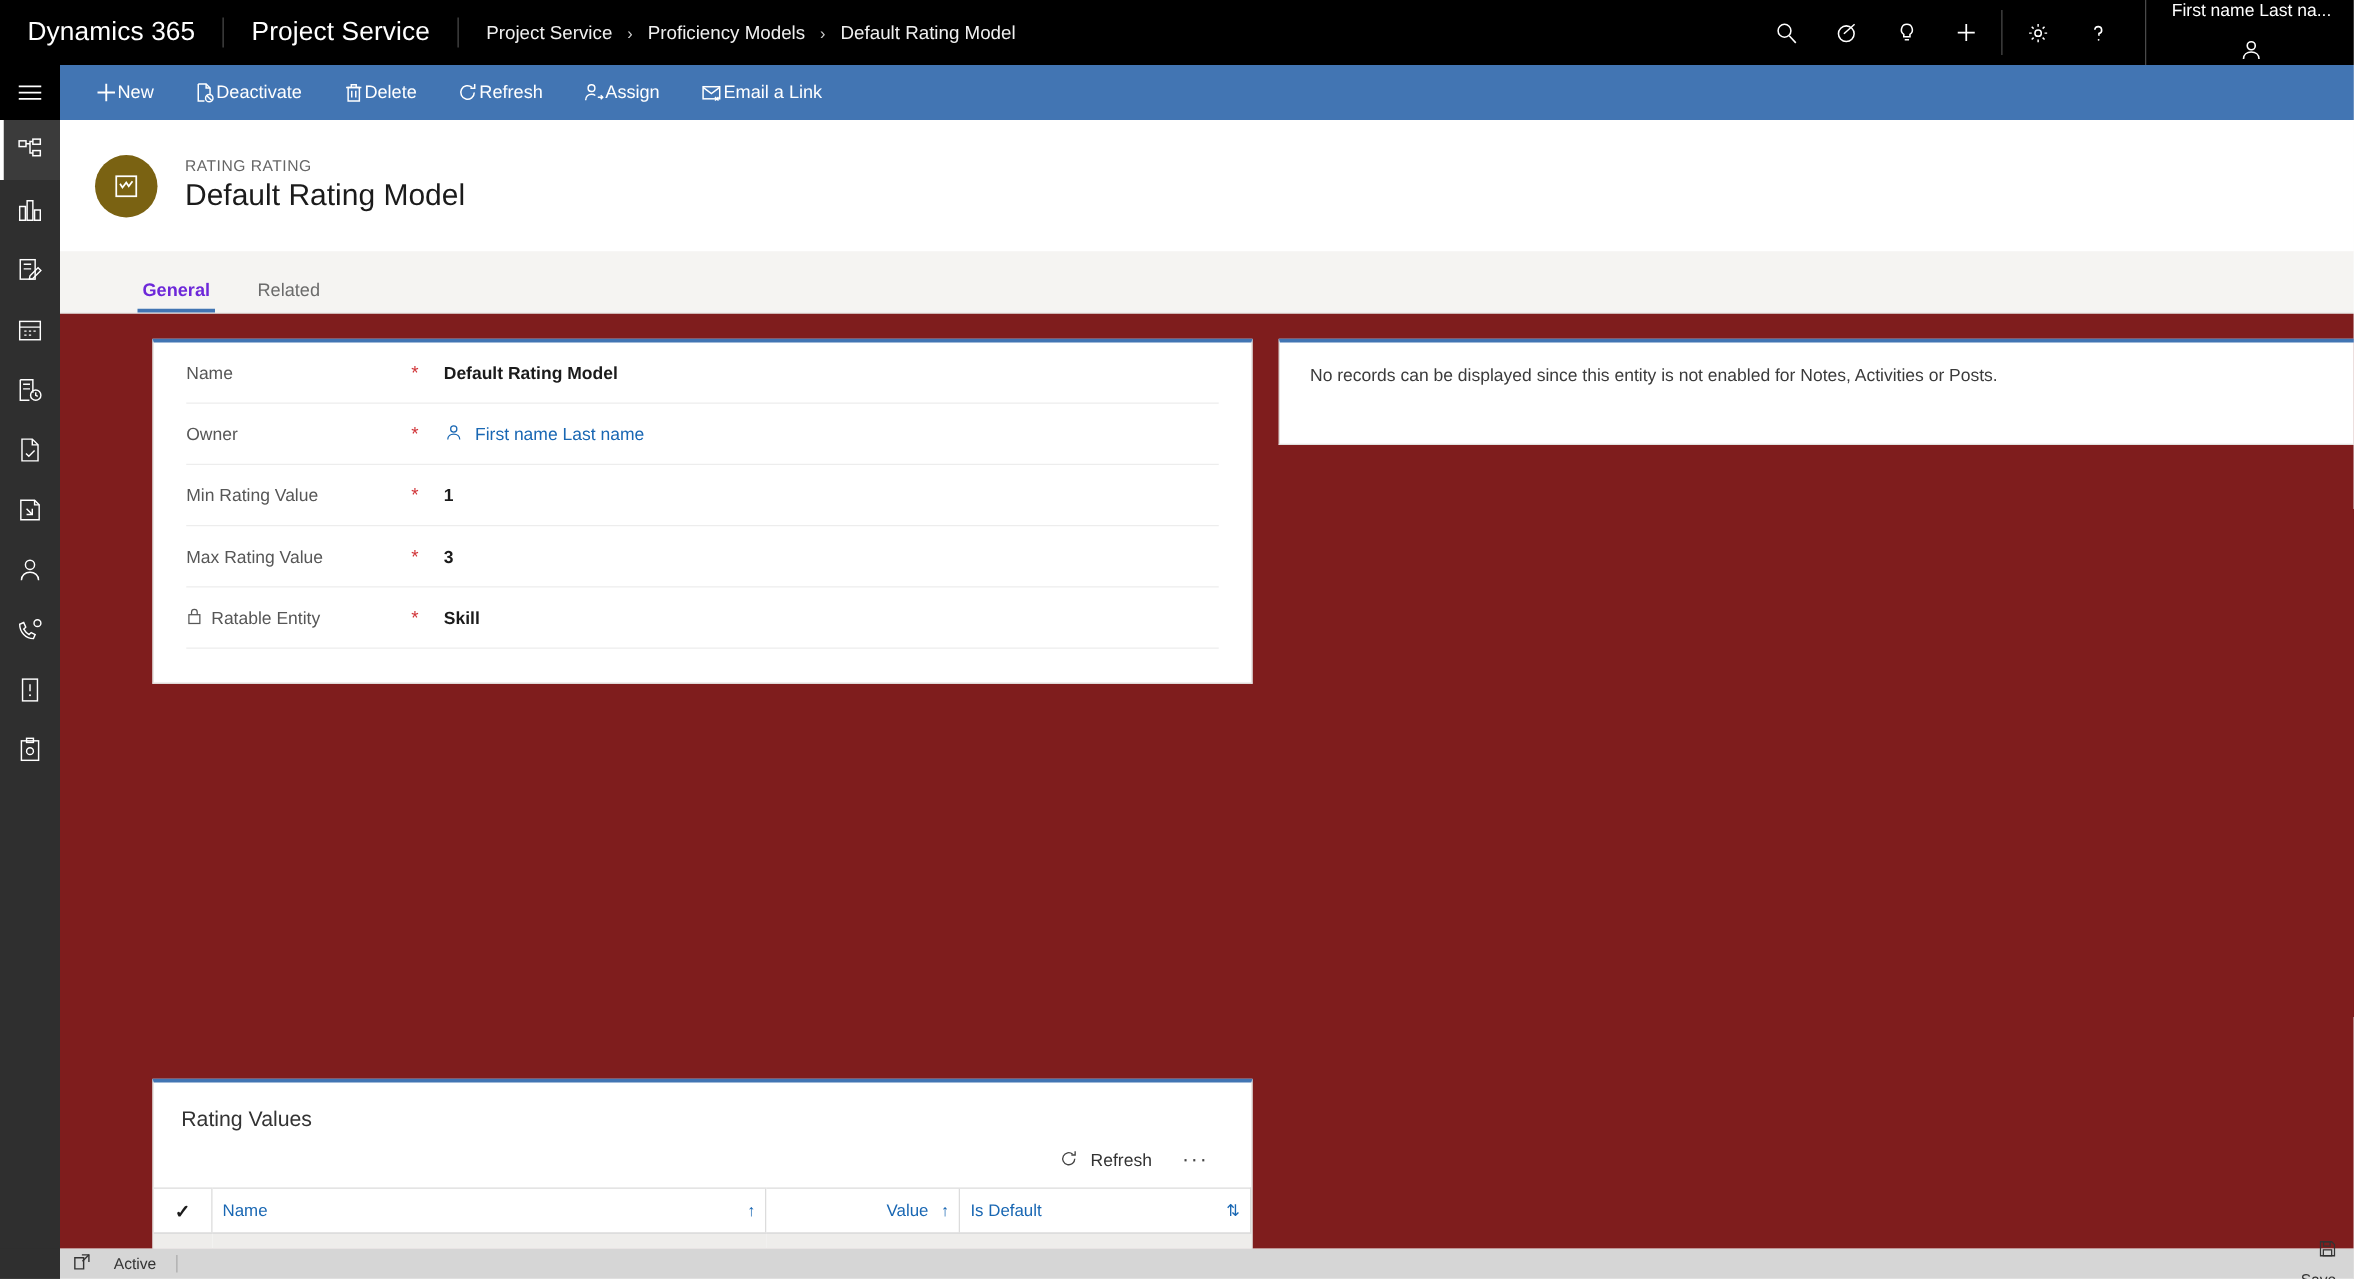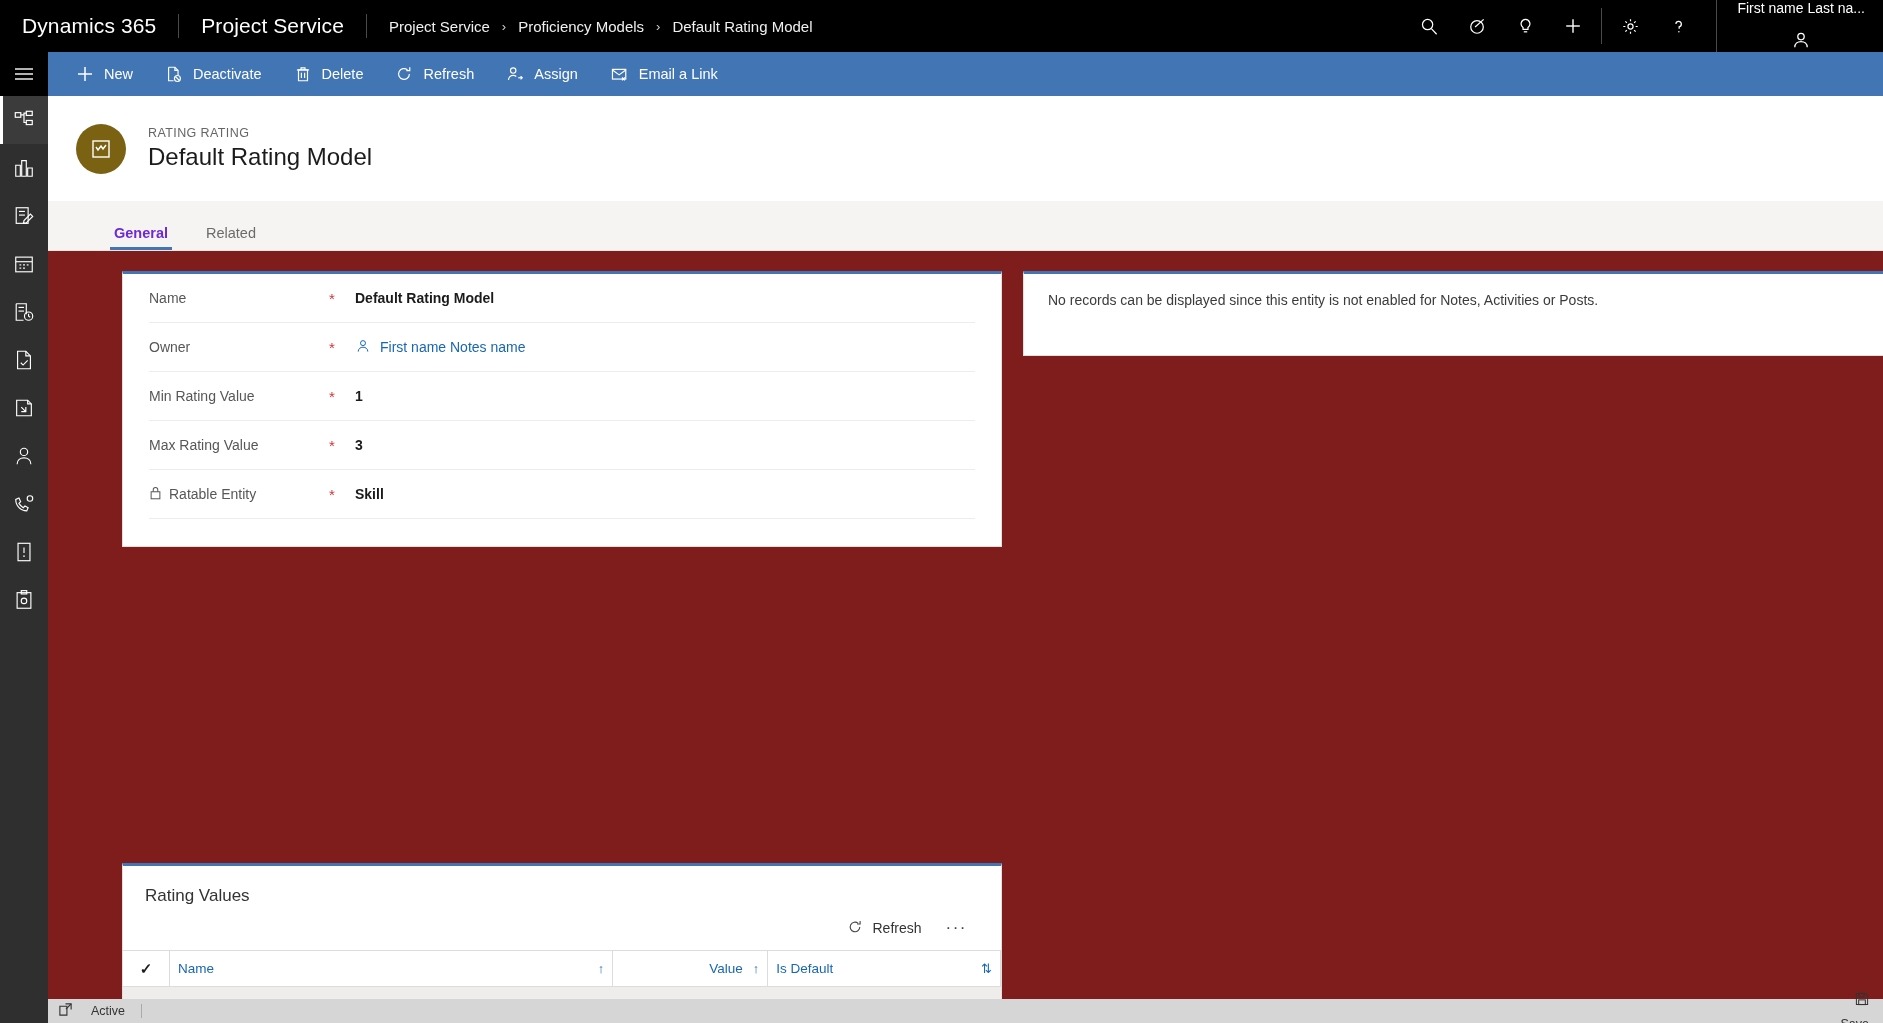--- a/index.html
+++ b/index.html
@@ -65,21 +65,21 @@
   }
   .rail-item.active { background: #3b3b3b; }
 
   
   .cmdbar {
     position: absolute; top: 52px; left: 48px; width: 1835px; height: 44px;
     background: #4275b3; display: flex; align-items: center;
     padding-left: 12px; color: #ffffff;
   }
   .cmd {
-    display: flex; align-items: center; gap: 10px; height: 44px;
+    display: flex; align-items: center; gap: 0; height: 44px;
     padding: 0 16px; font-size: 14.5px; color: #ffffff; cursor: default;
   }
   .cmd svg { display: block; }
 
   
   .page {
     position: absolute; top: 96px; left: 48px; width: 1835px; height: 903px;
     background: #ffffff; overflow: hidden;
   }
 
@@ -468,21 +468,21 @@
           <span>Owner</span>
         </div>
         <div class="freq">*</div>
         <div class="fval lookup">
           <span>
             <svg width="16" height="16" viewBox="0 0 20 20" fill="none" stroke="#1967b3" stroke-width="1.25">
               <circle cx="10" cy="6.4" r="3.1"></circle>
                 <path d="M4 17c0-3.5 2.7-5.5 6-5.5s6 2 6 5.5"></path>
             </svg>
           </span>
-          <span>First name Notes name</span>
+          <span>First name Last name</span>
         </div>
       </div>
 
       <div class="frow">
         <div class="flabel">
           <span>Min Rating Value</span>
         </div>
         <div class="freq">*</div>
         <div class="fval">1</div>
       </div>

